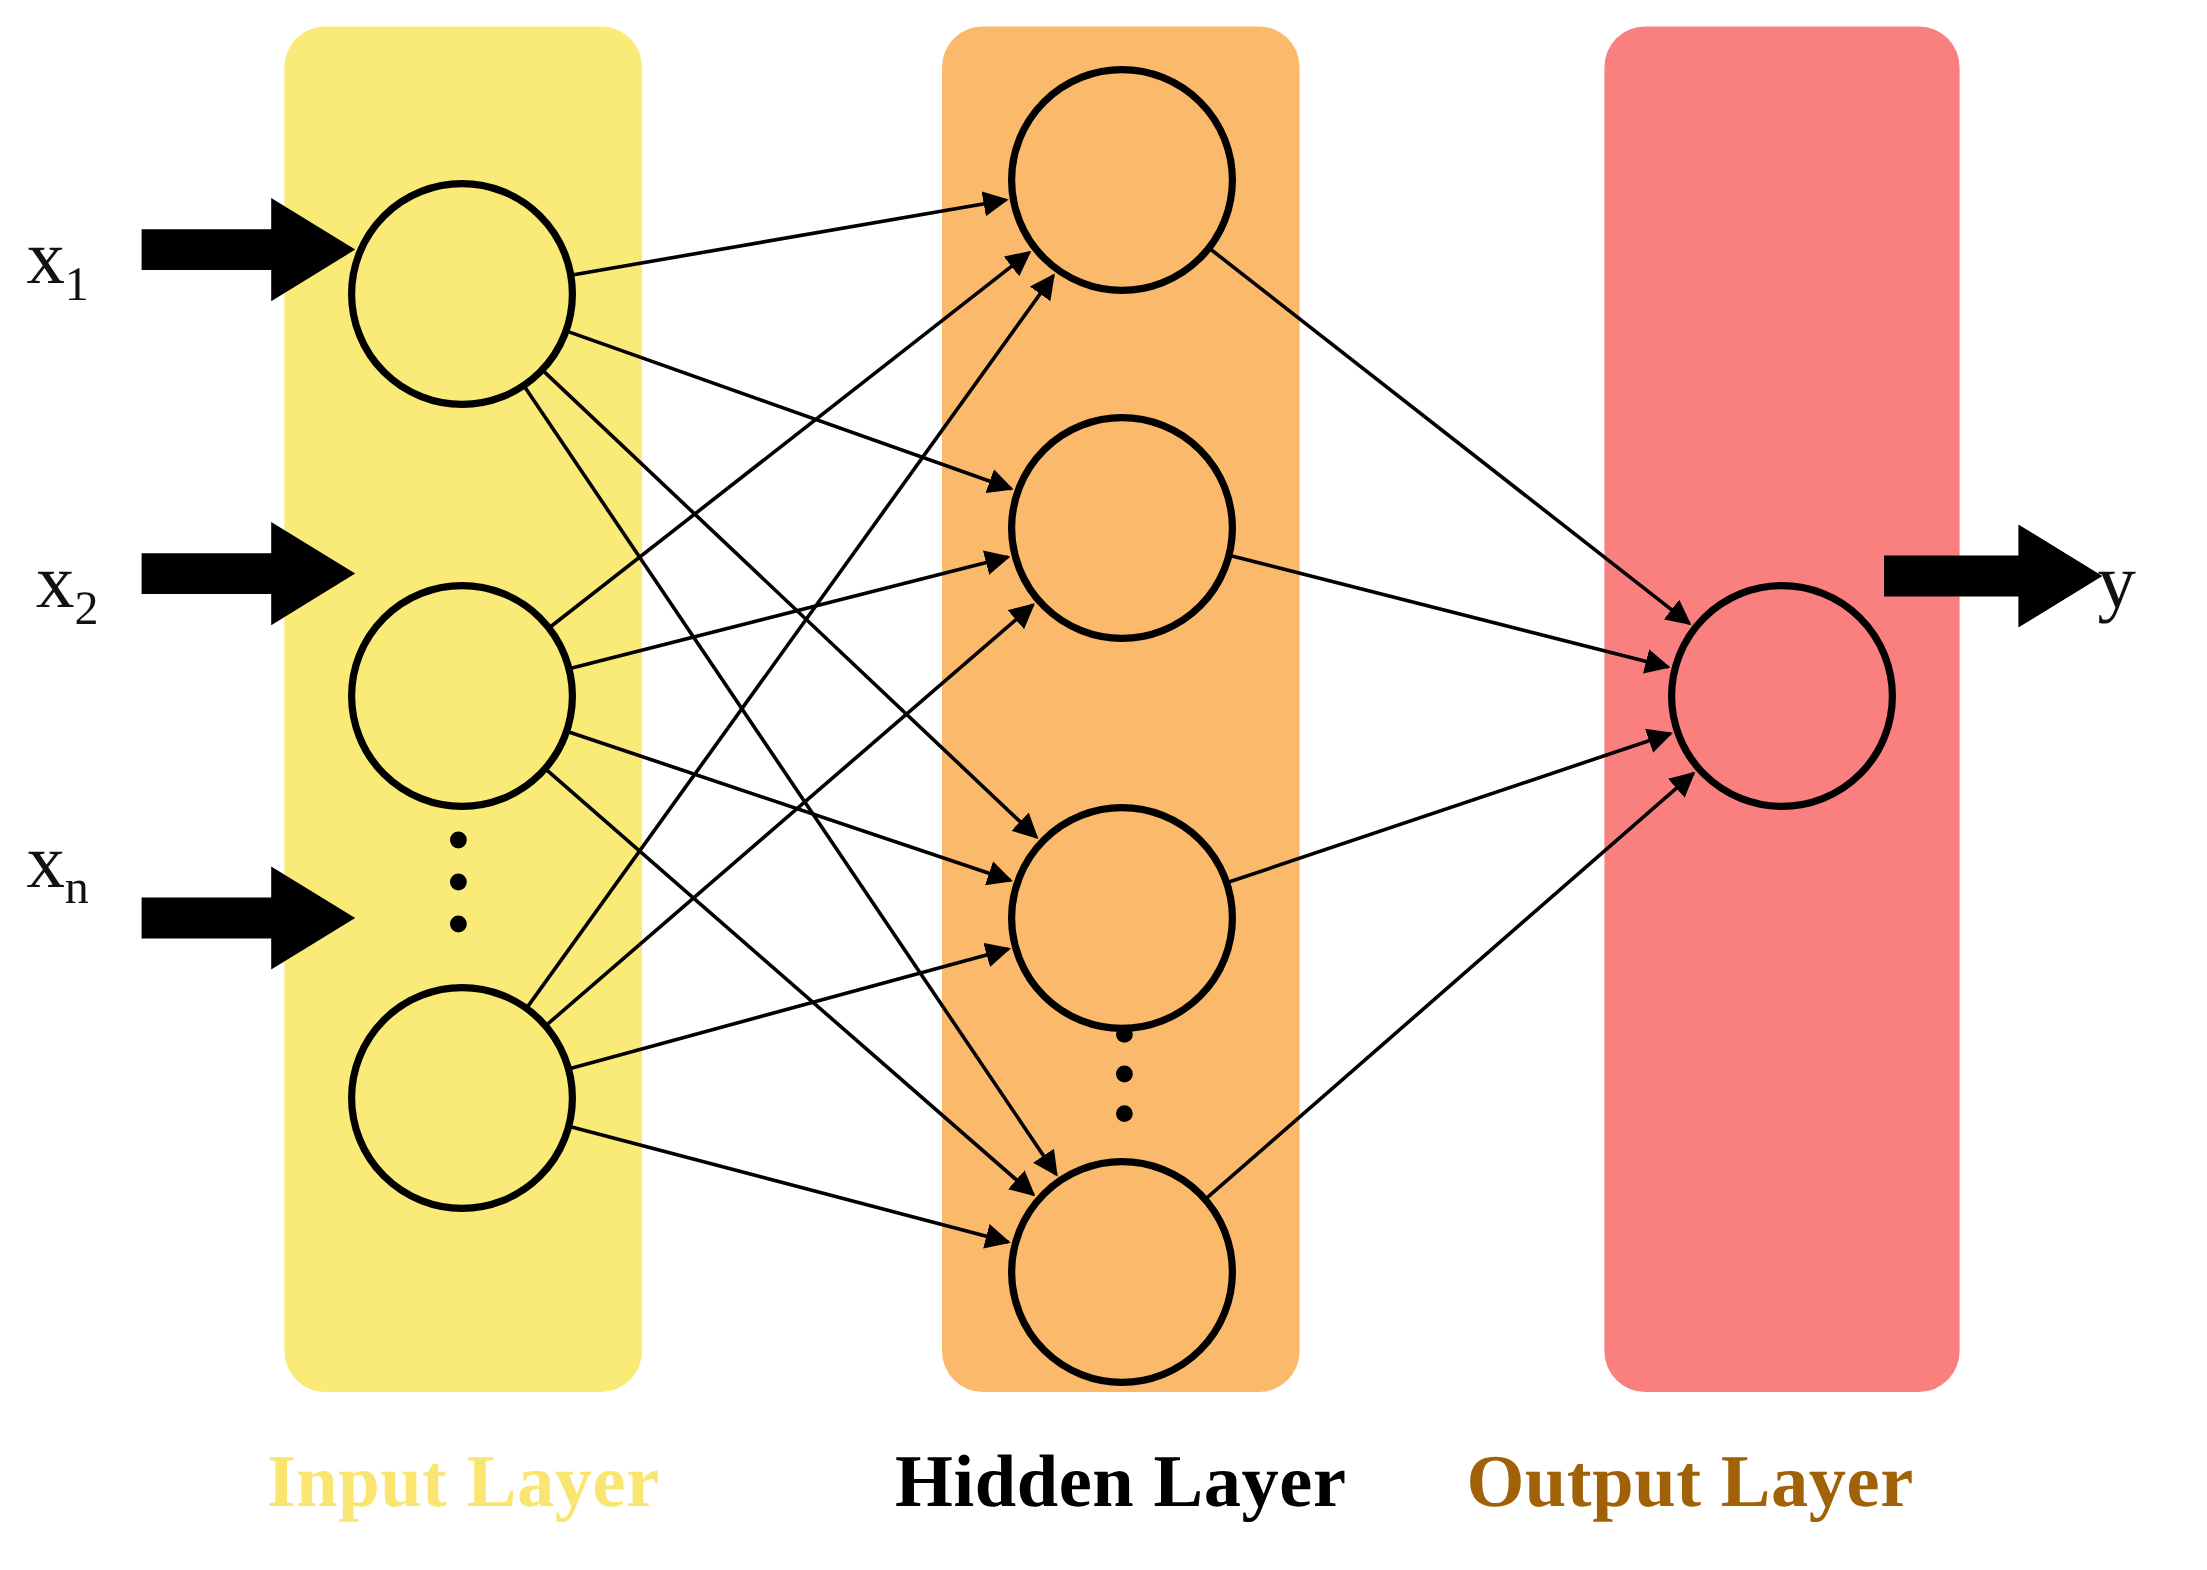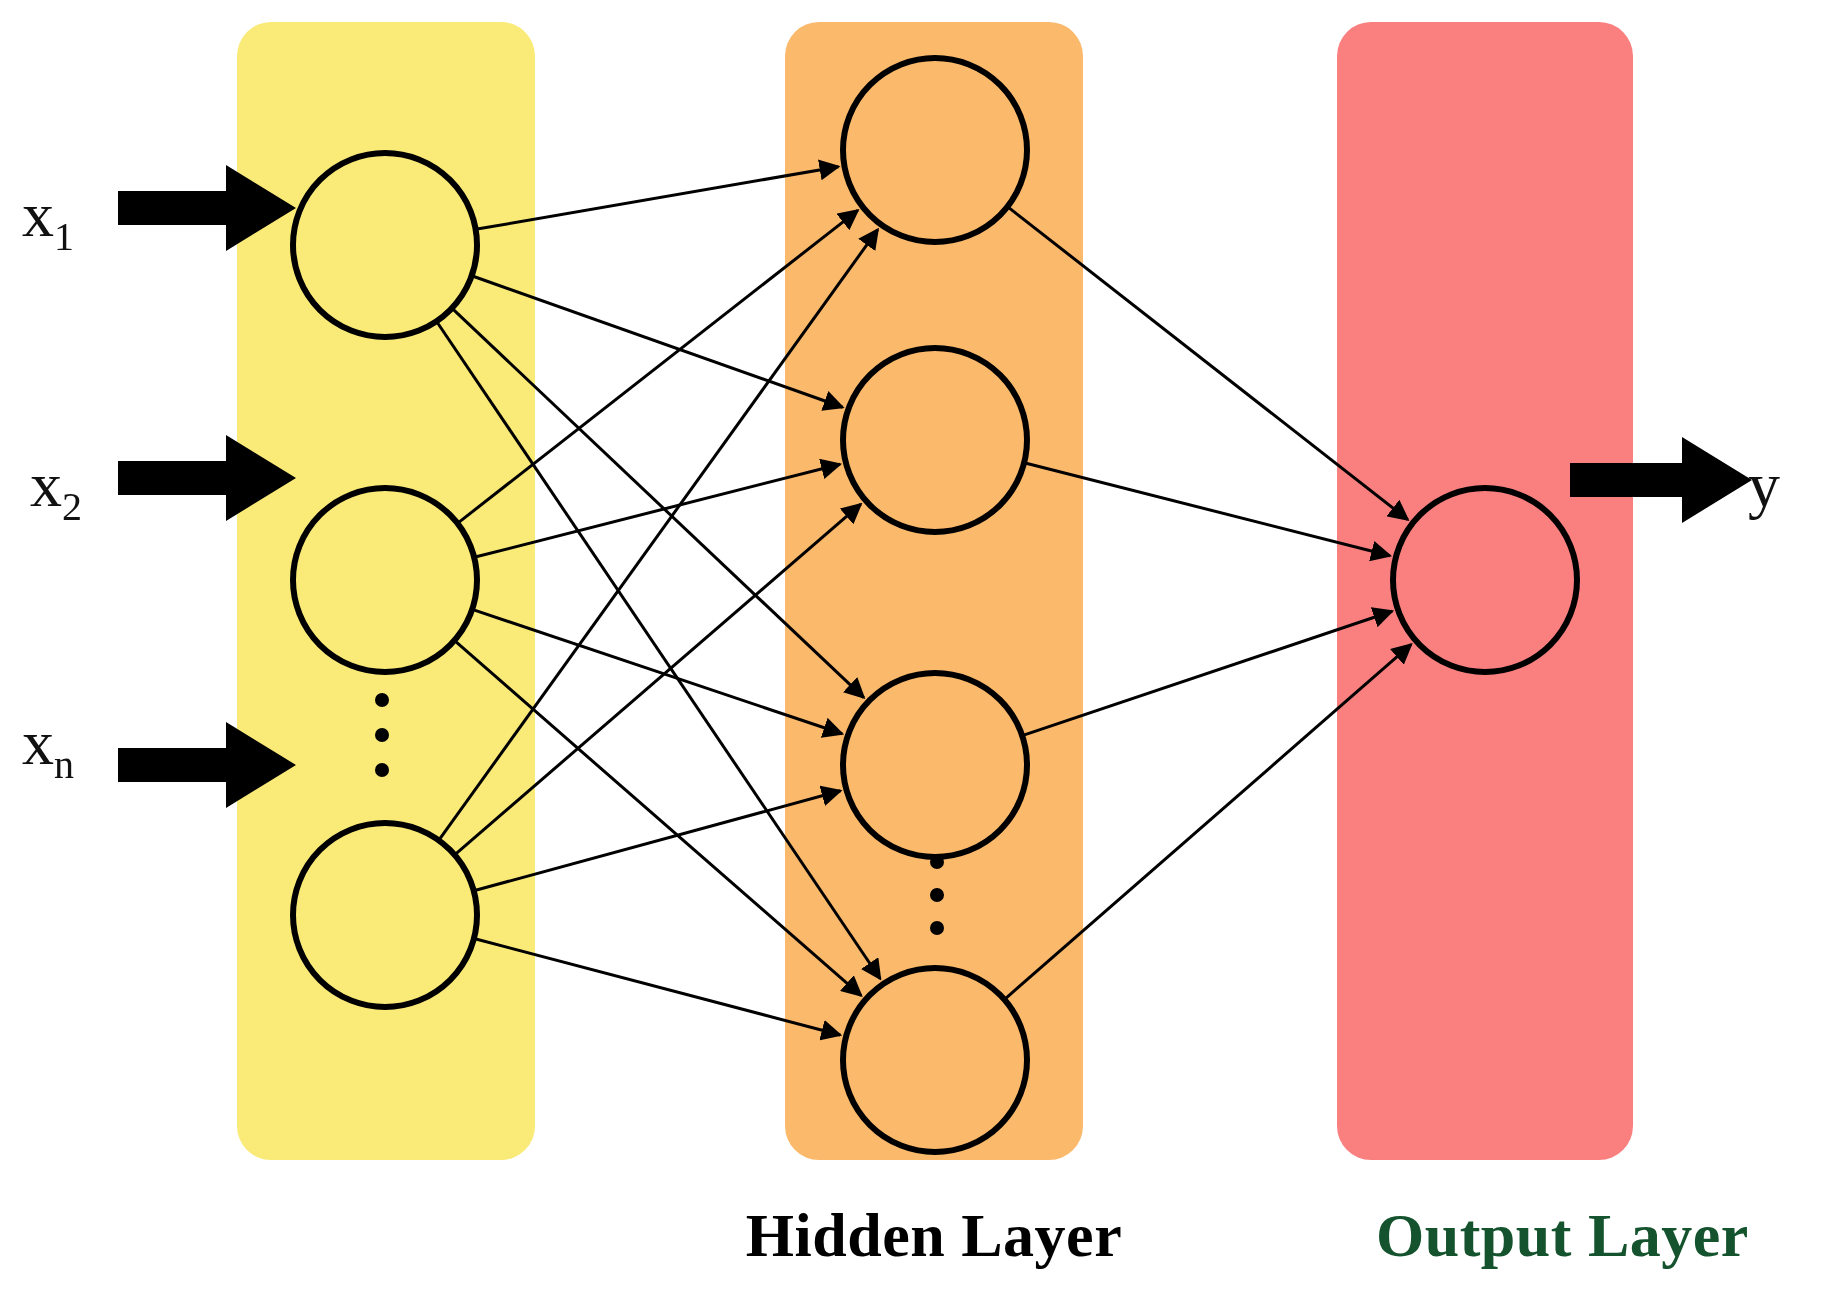--- a/index.html
+++ b/index.html
@@ -93,23 +93,24 @@
         <path d="M 1570 463 L 1682 463 L 1682 437 L 1752 480 L 1682 523 L 1682 497 L 1570 497 Z" fill="#000000"></path>
       </g>
   </svg>
 
   <div class="var-label" style="left: 22px; top: 178px;">
     <span>x</span><sub>1</sub>
   </div>
   <div class="var-label" style="left: 30px; top: 448px;">
     <span>x</span><sub>2</sub>
   </div>
-  <div class="var-label" style="left: 22px; top: 706px;">
+  <div class="var-label" style="left: 22px; top: 681px;">
     <span>x</span><sub>n</sub>
   </div>
   <div class="var-label" style="left: 1748px; top: 448px;">
     <span>y</span>
   </div>
 
+  <div class="layer-caption" style="color: rgb(251, 229, 113); top: 1200px; left: 222.195px; width: auto; text-align: left;">Input Layer</div>
   <div class="layer-caption" style="color: #000000; top: 1200px; left: 745.844px; width: auto; text-align: left;">Hidden Layer</div>
-  <div class="layer-caption" style="color: #14532d; top: 1200px; left: 1376px; width: auto; text-align: left;">Output Layer</div>
+  <div class="layer-caption" style="color: #a16207; top: 1200px; left: 1222px; width: auto; text-align: left;">Output Layer</div>
 
 </div>
 
 </body></html>

